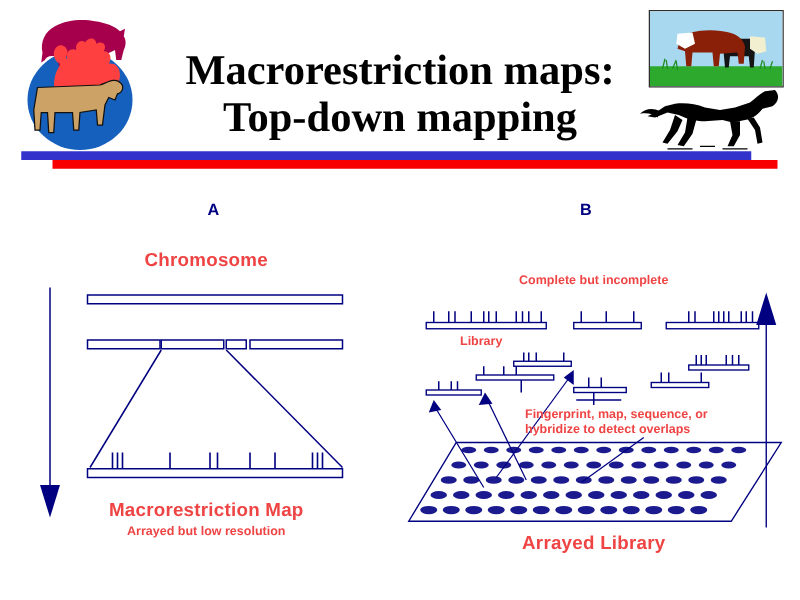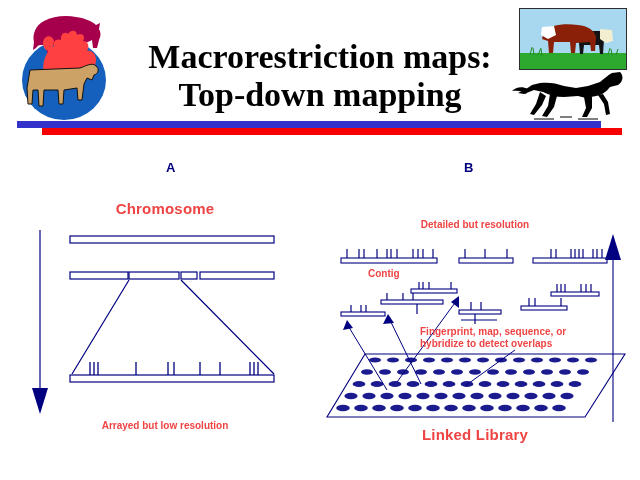--- a/index.html
+++ b/index.html
@@ -145,25 +145,26 @@
           <line x1="172" y1="140" x2="172" y2="153"></line>
           <line x1="192" y1="140" x2="192" y2="153"></line>
           <line x1="222" y1="140" x2="222" y2="153"></line>
           <line x1="226" y1="140" x2="226" y2="153"></line>
           <line x1="230" y1="140" x2="230" y2="153"></line>
         </g>
       </g>
     </svg>
   </div>
 
+  <div class="lbl lbl-big" style="left:40px;top:400px;width:250px;">Macrorestriction Map</div>
   <div class="lbl lbl-sub" style="left:40px;top:420px;width:250px;">Arrayed but low resolution</div>
 
   <div class="panel-letter" style="left:464px;top:160px;">B</div>
 
-  <div class="lbl lbl-sub" style="left:350px;top:219px;width:250px;">Detailed but resolution</div>
+  <div class="lbl lbl-sub" style="left:350px;top:219px;width:250px;">Complete but incomplete</div>
 
   <div style="position:absolute;left:325px;top:232px;">
     <svg width="310" height="210" viewBox="0 0 310 210">
       <g stroke="#000080" fill="none" stroke-width="1.1">
 
         <line x1="288" y1="190" x2="288" y2="22"></line>
         <polygon points="288,2 280,28 296,28" fill="#000080" stroke="none"></polygon>
 
         <g>
           <rect x="16" y="26" width="96" height="5"></rect>
@@ -344,20 +345,20 @@
           <line x1="96" y1="152" x2="64" y2="86"></line>
           <polygon points="63,82 58,92 69,91" fill="#000080" stroke="none"></polygon>
           <line x1="72" y1="150" x2="132" y2="68"></line>
           <polygon points="134,64 126,70 134,76" fill="#000080" stroke="none"></polygon>
           <line x1="140" y1="154" x2="190" y2="118"></line>
         </g>
       </g>
     </svg>
   </div>
 
-  <div class="lbl lbl-sub" style="left:368px;top:268px;width:80px;text-align:left;">Contig</div>
+  <div class="lbl lbl-sub" style="left:368px;top:268px;width:80px;text-align:left;">Library</div>
 
   <div class="lbl lbl-sub" style="left:420px;top:338px;width:215px;text-align:left;">hybridize to detect overlaps</div>
   <div class="lbl lbl-sub" style="left:420px;top:326px;width:215px;text-align:left;">Fingerprint, map, sequence, or</div>
 
-  <div class="lbl lbl-big" style="left:350px;top:426px;width:250px;">Linked Library</div>
+  <div class="lbl lbl-big" style="left:350px;top:426px;width:250px;">Arrayed Library</div>
 
 </div>
 
 </body></html>

